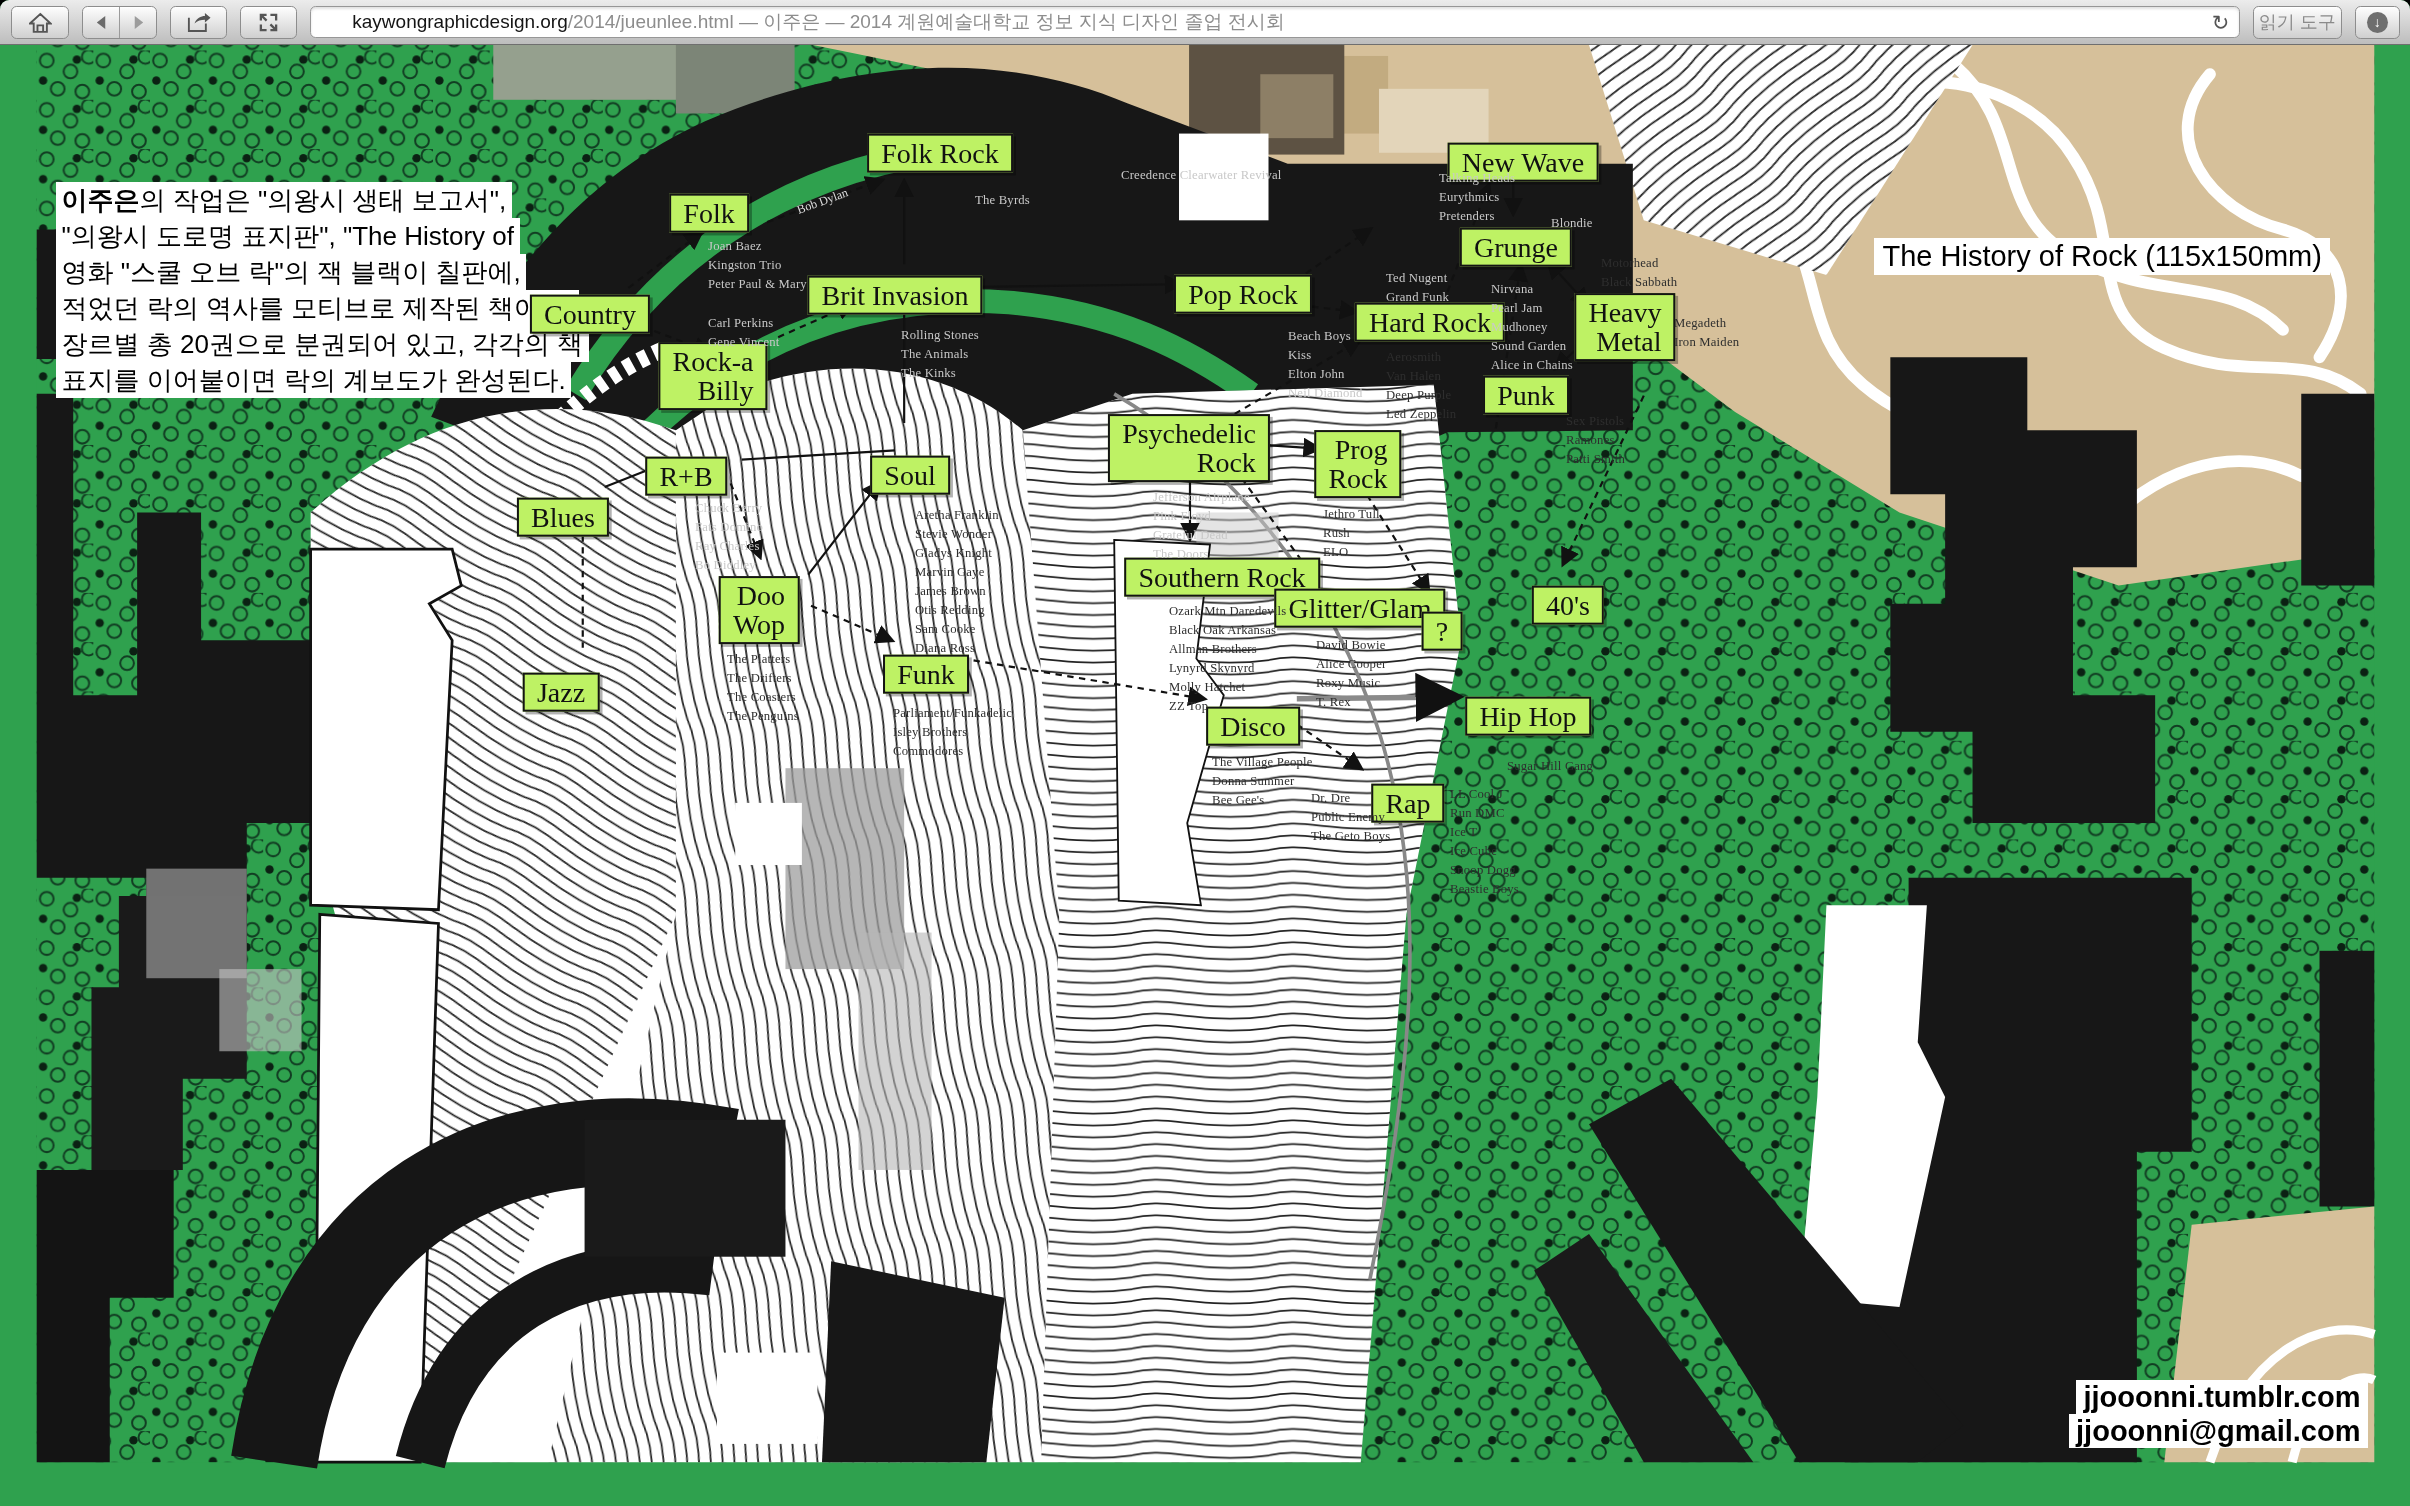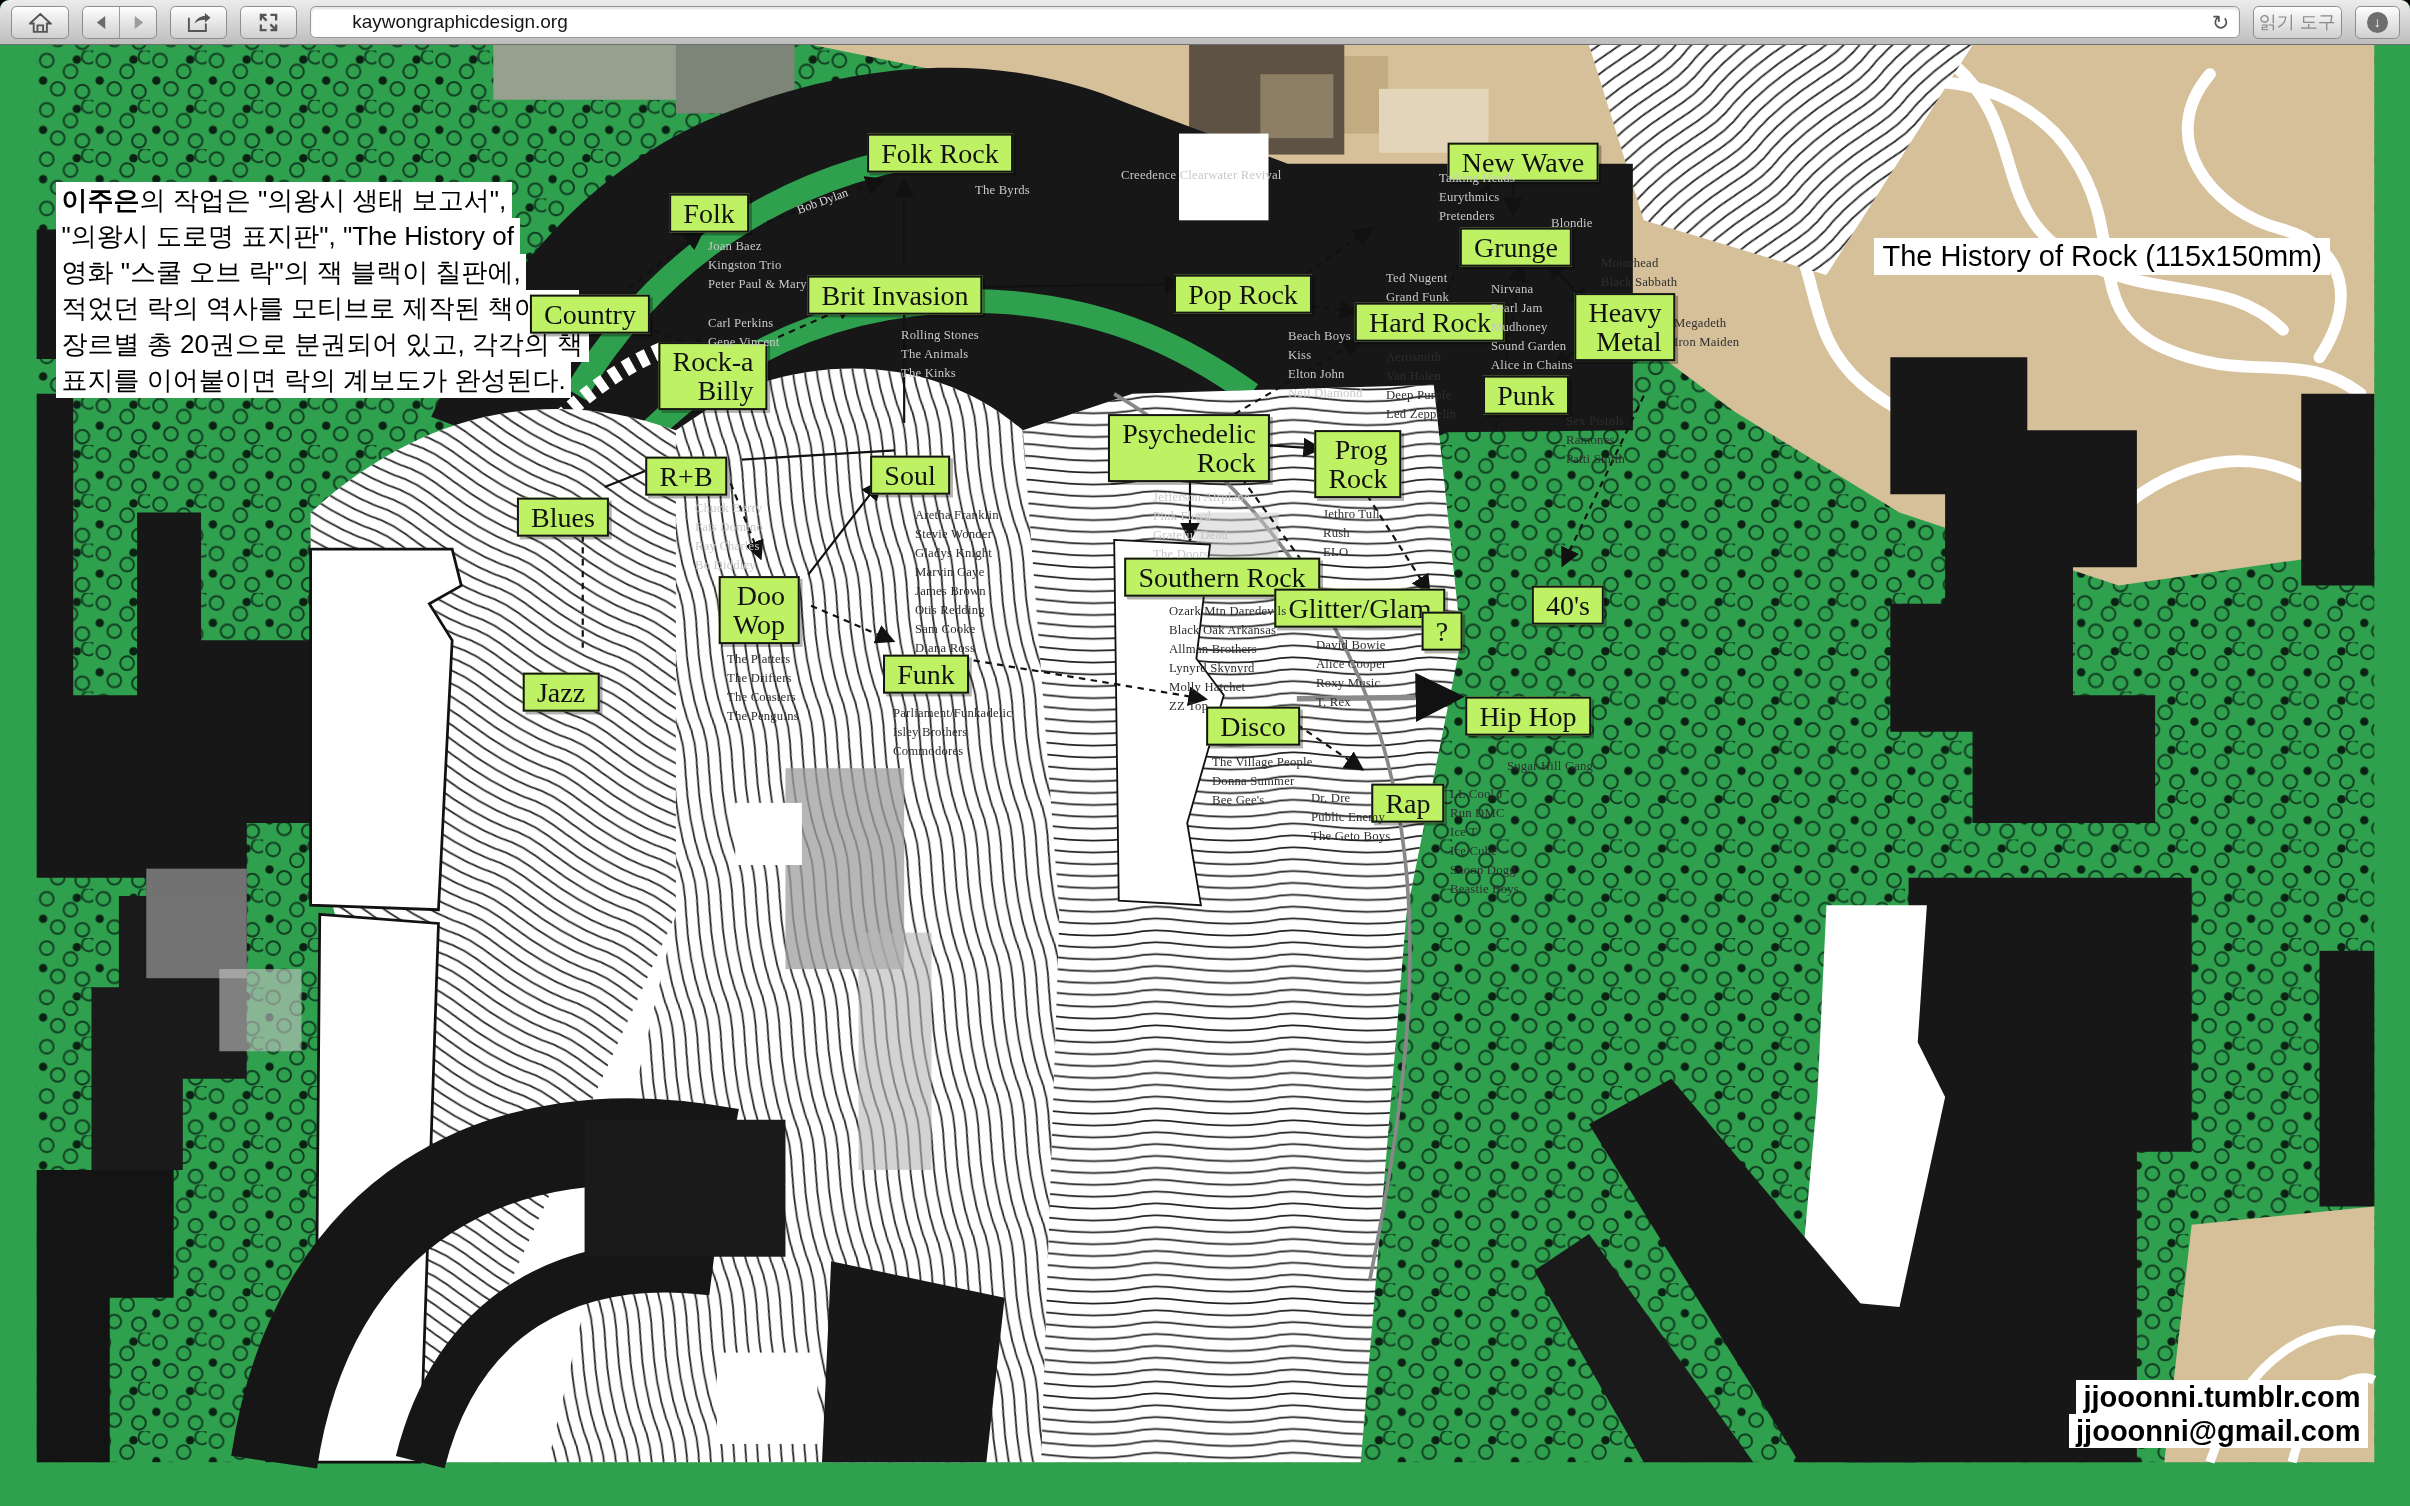--- a/index.html
+++ b/index.html
@@ -94,20 +94,21 @@
     <div class="tbtn" id="btn-expand">
       <span>
         <svg width="21" height="21" viewBox="0 0 22 22">
             <path d="M3 9 L3 3 L9 3 M13 3 L19 3 L19 9 M19 13 L19 19 L13 19 M9 19 L3 19 L3 13" fill="none" stroke="#555" stroke-width="2.4"></path>
             <path d="M3 3 L9 9 M19 19 L13 13" stroke="#555" stroke-width="2.4"></path>
           </svg>
       </span>
     </div>
     <div id="urlbar">
       <span class="domain">kaywongraphicdesign.org</span>
+        <span class="rest">/2014/jueunlee.html — 이주은 — 2014 계원예술대학교 정보 지식 디자인 졸업 전시회</span>
       <span id="reload">↻</span>
     </div>
     <div class="tbtn" id="btn-reader">읽기 도구</div>
     <div class="tbtn" id="btn-dl">
       <span class="circ">↓</span>
     </div>
   </div>
 
   <div id="stage">
 
@@ -295,21 +296,21 @@
     <div class="arrowlabel" style="left:796px;top:149px">Bob Dylan</div>
 
     <div class="names light" style="left:708px;top:192px">Joan Baez
 Kingston Trio
 Peter Paul &amp; Mary</div>
     <div class="names light" style="left:708px;top:269px">Carl Perkins
 Gene Vincent</div>
     <div class="names light" style="left:901px;top:281px">Rolling Stones
 The Animals
 The Kinks</div>
-    <div class="names light" style="left:975px;top:136px">The Byrds</div>
+    <div class="names light" style="left:975px;top:146px">The Byrds</div>
     <div class="names light" style="left:1121px;top:121px">Creedence Clearwater Revival</div>
     <div class="names light" style="left:1288px;top:282px">Beach Boys
 Kiss
 Elton John
 Neil Diamond</div>
     <div class="names light" style="left:1386px;top:224px">Ted Nugent
 Grand Funk</div>
     <div class="names dark" style="left:1386px;top:303px">Aerosmith
 Van Halen
 Deep Purple

